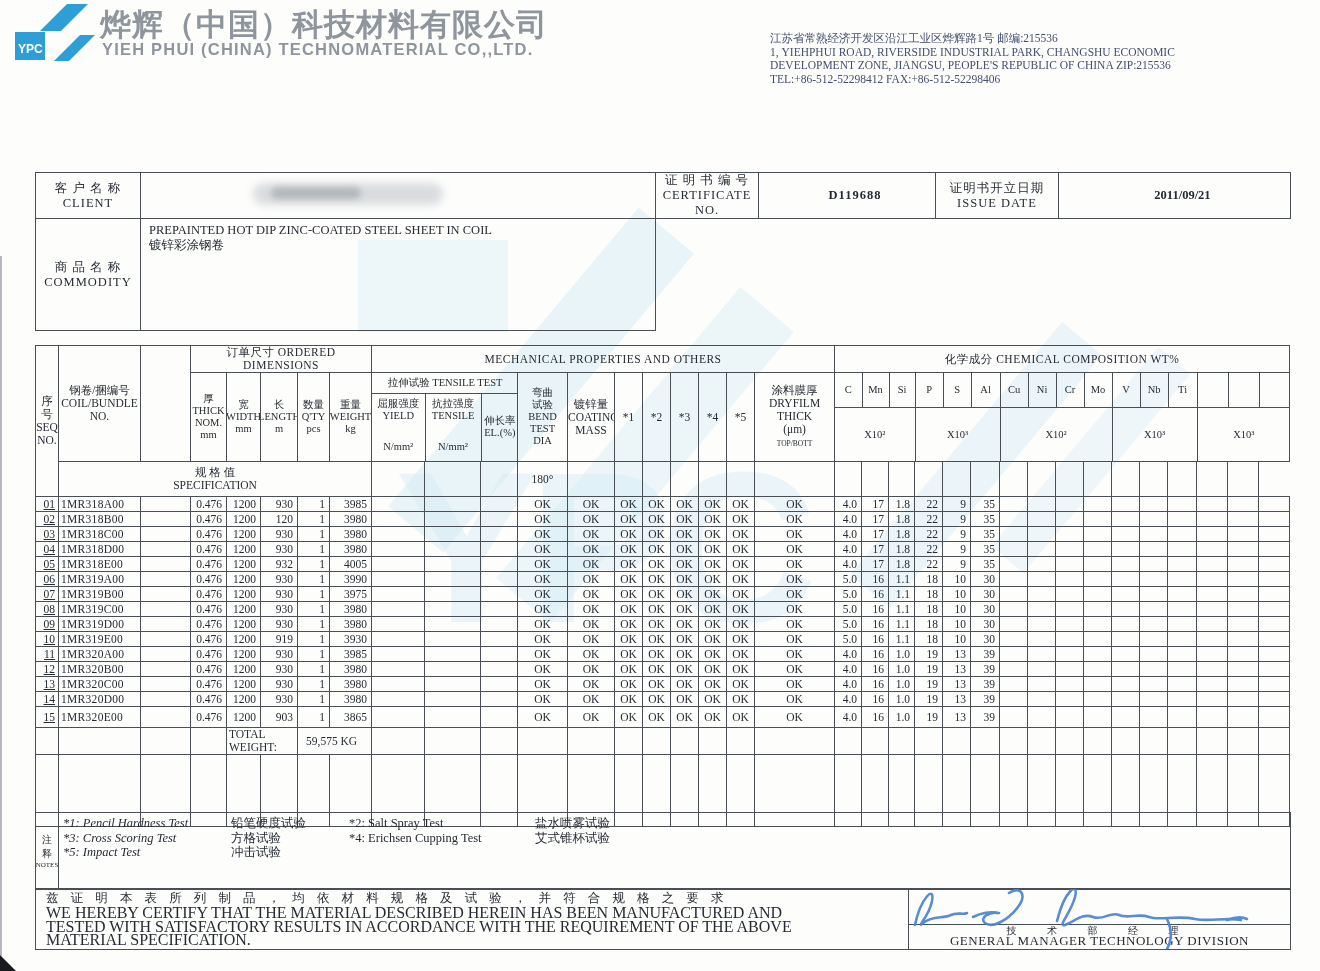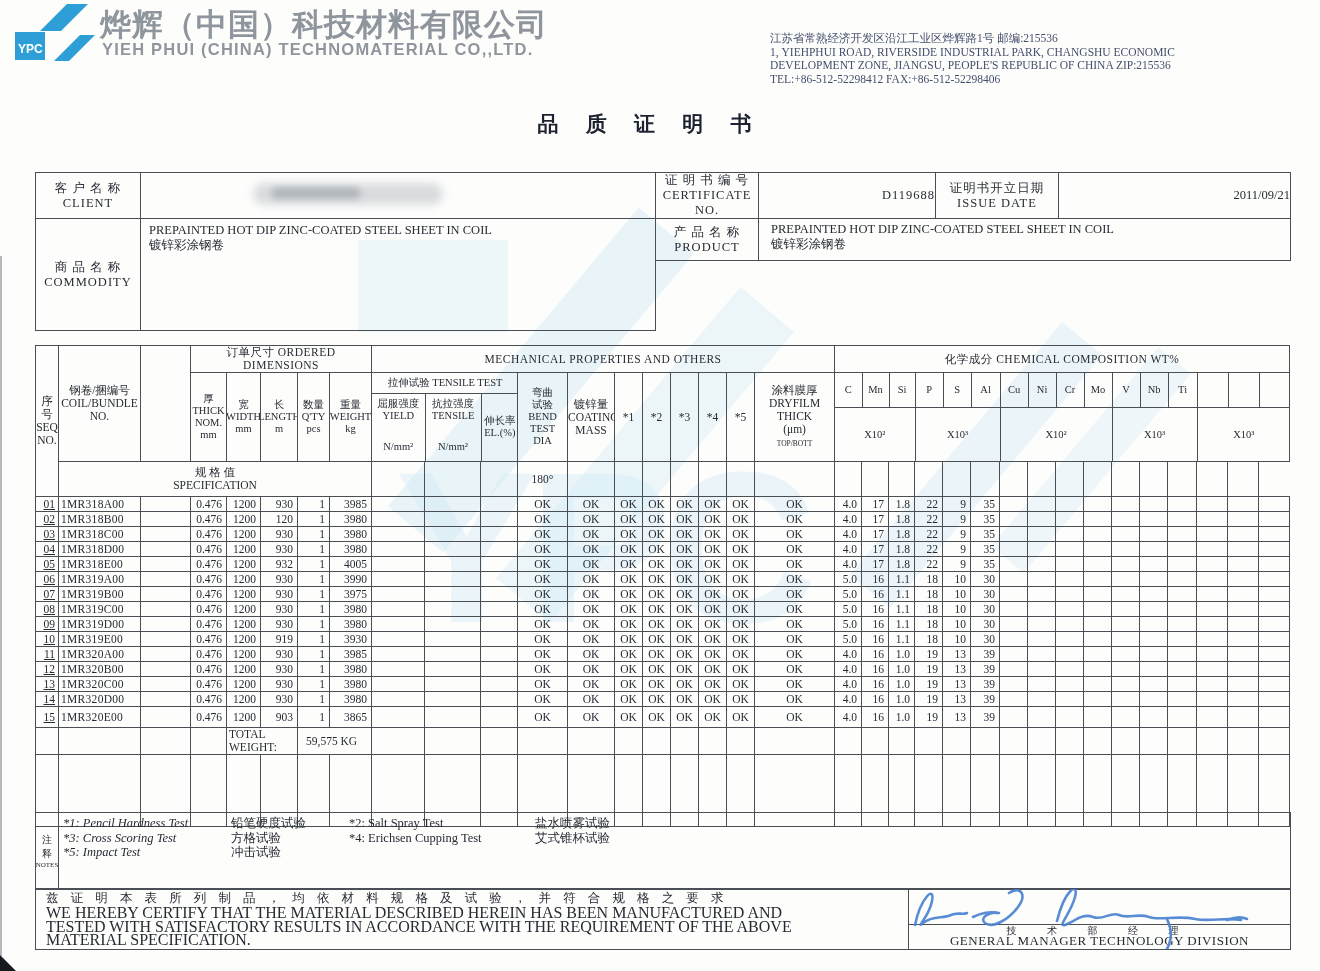--- a/index.html
+++ b/index.html
@@ -40,21 +40,21 @@
 
   
   table { border-collapse:collapse; table-layout:fixed; background:transparent; }
   td { border:1px solid #4a4e55; vertical-align:middle; text-align:center;
        overflow:hidden; padding:0; }
   .z1 { z-index:1; }
 
   
   .info td { font-size:12.5px; line-height:15px; }
   .info .lbl { letter-spacing:1px; }
-  .info .val { text-align:right; padding-left:16px; }
+  .info .val { text-align:center; padding-left:16px;font-weight:bold; }
   .info .val-top { text-align:left; vertical-align:top; padding:4px 8px; }
   .cert-no { letter-spacing:1px; }
   .client-smudge { position:absolute; left:112px; top:10px; width:190px; height:22px;
                    background:#aeb4ba; opacity:.45; filter:blur(4px); border-radius:12px; }
   .client-smudge2 { position:absolute; left:130px; top:14px; width:90px; height:12px;
                     background:#8d949c; opacity:.5; filter:blur(3px); border-radius:8px; }
 
   
   .main td { font-size:11.5px; line-height:13px; }
   .hgroup { font-size:11px; letter-spacing:.5px; }
@@ -117,21 +117,20 @@
   <rect x="5" y="28" width="30" height="28" fill="#2d9fd6"></rect>
   <text x="8" y="49" fill="#ffffff" font-family="Liberation Sans, sans-serif" font-size="12" font-weight="bold">YPC</text>
 </svg>
 <div class="abs co-zh">烨辉（中国）科技材料有限公司</div>
 <div class="abs co-en">YIEH PHUI (CHINA) TECHNOMATERIAL CO,,LTD.</div>
 <div class="abs addr pre">江苏省常熟经济开发区沿江工业区烨辉路1号 邮编:215536
 1, YIEHPHUI ROAD, RIVERSIDE INDUSTRIAL PARK, CHANGSHU ECONOMIC
 DEVELOPMENT ZONE, JIANGSU, PEOPLE'S REPUBLIC OF CHINA ZIP:215536
 TEL:+86-512-52298412  FAX:+86-512-52298406</div>
 <div class="abs title-wrap">
-  <div class="title-zh">品 质 证 明 书</div>
 </div>
 
 <table class="abs info z1" style="left:35px; top:172px; width:620px;">
   <colgroup>
       <col style="width:105px">
       <col style="width:515px">
     </colgroup>
   <tbody>
       <tr style="height:46px">
     <td class="lbl pre">客 户 名 称
@@ -159,26 +158,20 @@
       <col style="width:232px">
     </colgroup>
   <tbody>
       <tr style="height:46px">
     <td class="lbl pre">证 明 书 编 号
 CERTIFICATE NO.</td>
     <td class="val cert-no">D119688</td>
     <td class="lbl pre">证明书开立日期
 ISSUE DATE</td>
     <td class="val">2011/09/21</td>
-  </tr>
-  <tr style="height:42px">
-    <td class="lbl pre">产 品 名 称
-PRODUCT</td>
-    <td class="val-top pre" colspan="3" style="padding-left:12px; padding-top:3px;">PREPAINTED HOT DIP ZINC-COATED STEEL SHEET IN COIL
-镀锌彩涂钢卷</td>
   </tr>
 </tbody>
   </table>
 
 <table class="abs main z1" style="left:35px; top:345px; width:1255px;">
   <colgroup>
     <col style="width:23px">
       <col style="width:82px">
       <col style="width:50px">
     <col style="width:36px">

